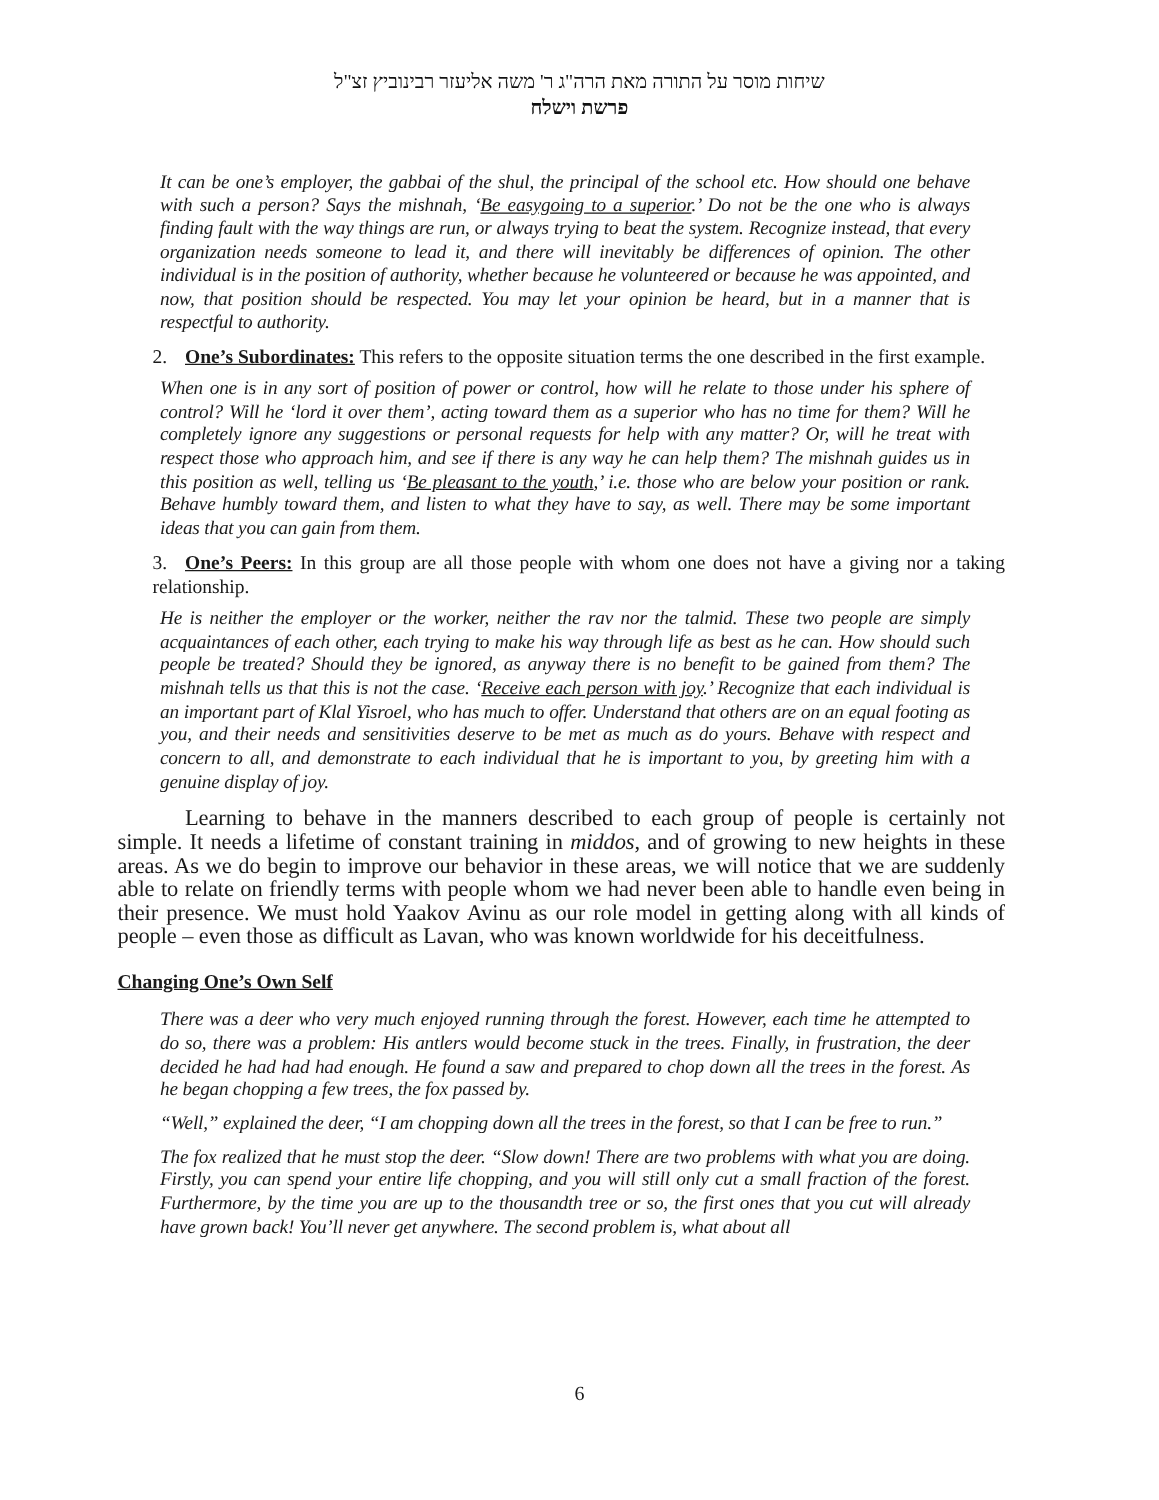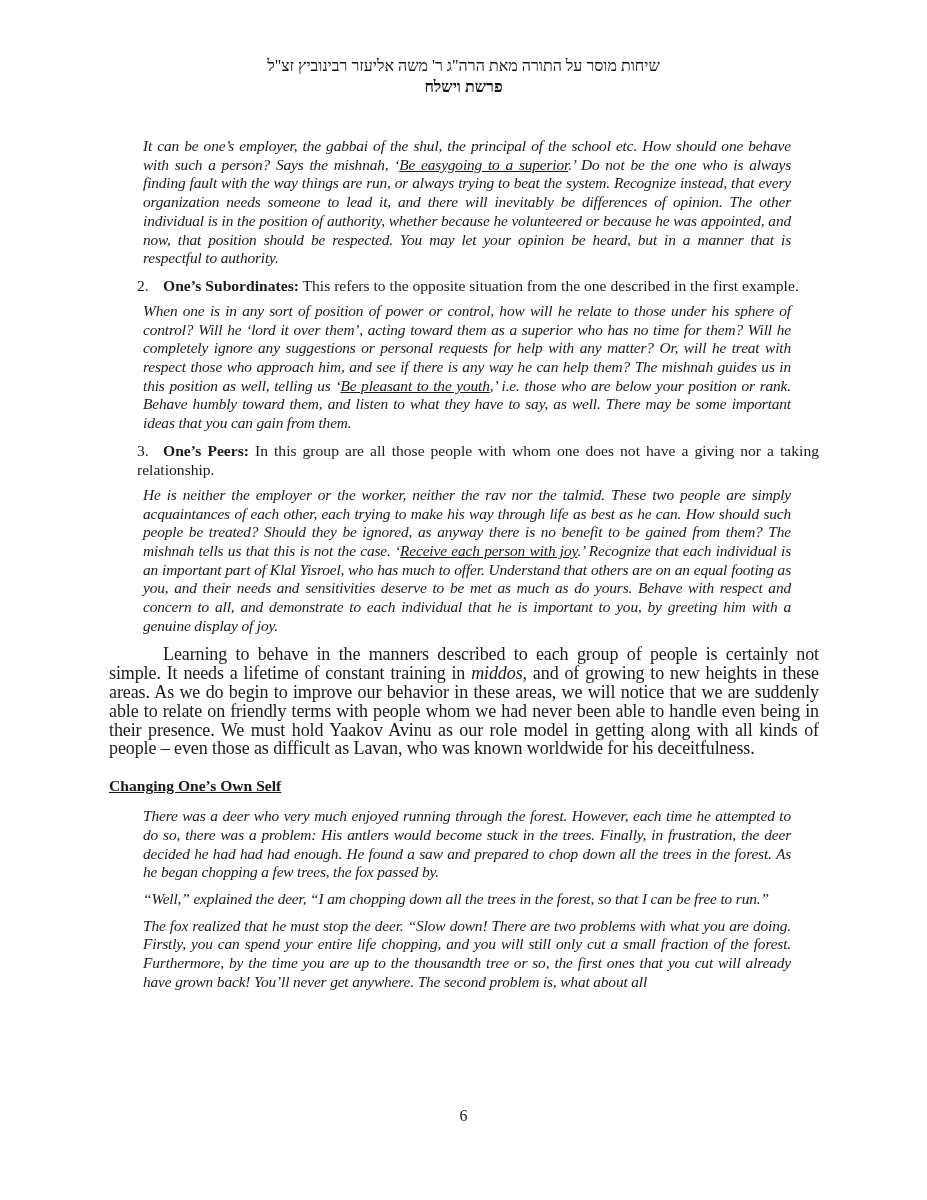--- a/index.html
+++ b/index.html
@@ -10,34 +10,34 @@
     color: #1a1a1a;
   }
   .header {
     position: absolute; top: 55px; left: 0; width: 927px;
     text-align: center; direction: rtl;
     font-family: "Liberation Serif", serif;
     font-size: 16px; line-height: 21px; color: #111;
   }
   .header .line2 { font-weight: bold; }
   .content {
-    position: absolute; left: 109px; top: 137px; width: 710px;
+    position: absolute; left: 94px; top: 137px; width: 710px;
   }
   .quote {
     margin-left: 34px; width: 648px;
     font-style: italic; font-size: 15.4px; line-height: 18.7px;
     text-align: justify; letter-spacing: -0.15px;
   }
   .list-item {
     margin-left: 28px; width: 682px;
     font-size: 15.6px; line-height: 19px; text-align: justify;
     margin-top: 8px; margin-bottom: 7px;
   }
   .list-item .num { display: inline-block; width: 26px; }
-  .list-item .term { font-weight: bold; }
+  .list-item .term { font-weight: bold; text-decoration: underline; }
   .para {
     font-size: 18px; line-height: 18.8px; text-align: justify;
     text-indent: 54px; margin-top: 10px; letter-spacing: -0.1px;
   }
   .section-heading {
     font-size: 15.6px; font-weight: bold; text-decoration: underline;
     margin-top: 18px; line-height: 19px;
   }
   .para2 {
     font-size: 15.6px; line-height: 18.8px; text-align: justify;
@@ -57,21 +57,21 @@
 
   <div class="header">
     <div class="line1">שיחות מוסר על התורה מאת הרה"ג ר' משה אליעזר רבינוביץ זצ"ל</div>
     <div class="line2">פרשת וישלח</div>
   </div>
 
   <div class="content">
 
     <div class="quote"><span>It can be one’s employer, the gabbai of the shul, the principal of the school etc. How should one behave with such a person? Says the mishnah, ‘</span><span class="u">Be easygoing to a superior</span><span>.’ Do not be the one who is always finding fault with the way things are run, or always trying to beat the system. Recognize instead, that every organization needs someone to lead it, and there will inevitably be differences of opinion. The other individual is in the position of authority, whether because he volunteered or because he was appointed, and now, that position should be respected. You may let your opinion be heard, but in a manner that is respectful to authority.</span></div>
 
-    <div class="list-item"><span class="num">2.</span><span class="term">One’s Subordinates:</span><span> This refers to the opposite situation from the one described in the first example.</span></div>
+    <div class="list-item"><span class="num">2.</span><span class="term">One’s Subordinates:</span><span> This refers to the opposite situation terms the one described in the first example.</span></div>
 
     <div class="quote"><span>When one is in any sort of position of power or control, how will he relate to those under his sphere of control? Will he ‘lord it over them’, acting toward them as a superior who has no time for them? Will he completely ignore any suggestions or personal requests for help with any matter? Or, will he treat with respect those who approach him, and see if there is any way he can help them? The mishnah guides us in this position as well, telling us ‘</span><span class="u">Be pleasant to the youth</span><span>,’ i.e. those who are below your position or rank. Behave humbly toward them, and listen to what they have to say, as well. There may be some important ideas that you can gain from them.</span></div>
 
     <div class="list-item"><span class="num">3.</span><span class="term">One’s Peers:</span><span> In this group are all those people with whom one does not have a giving nor a taking relationship.</span></div>
 
     <div class="quote"><span>He is neither the employer or the worker, neither the rav nor the talmid. These two people are simply acquaintances of each other, each trying to make his way through life as best as he can. How should such people be treated? Should they be ignored, as anyway there is no benefit to be gained from them? The mishnah tells us that this is not the case. ‘</span><span class="u">Receive each person with joy</span><span>.’ Recognize that each individual is an important part of Klal Yisroel, who has much to offer. Understand that others are on an equal footing as you, and their needs and sensitivities deserve to be met as much as do yours. Behave with respect and concern to all, and demonstrate to each individual that he is important to you, by greeting him with a genuine display of joy.</span></div>
 
     <div class="para"><span>Learning to behave in the manners described to each group of people is certainly not simple. It needs a lifetime of constant training in </span><i>middos</i><span>, and of growing to new heights in these areas. As we do begin to improve our behavior in these areas, we will notice that we are suddenly able to relate on friendly terms with people whom we had never been able to handle even being in their presence. We must hold Yaakov Avinu as our role model in getting along with all kinds of people – even those as difficult as Lavan, who was known worldwide for his deceitfulness.</span></div>
 
     <div class="section-heading">Changing One’s Own Self</div>

